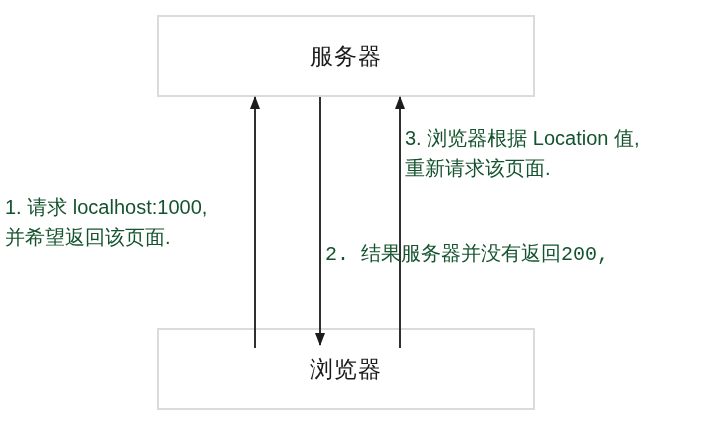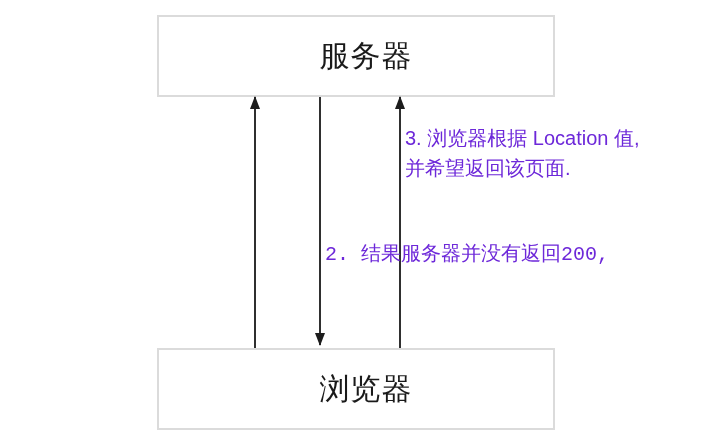--- a/index.html
+++ b/index.html
@@ -18,27 +18,26 @@
   .node-box {
     position: absolute;
     left: 157px;
     width: 374px;
     height: 78px;
     border: 2px solid #dbdbdb;
     background: #ffffff;
     display: flex;
     align-items: center;
     justify-content: center;
-    font-size: 30px;
+    font-size: 23px;
     color: #1a1a1a;
     letter-spacing: 1px;
-    padding-left: 20px;
   }
   .server-box { top: 15px; }
-  .browser-box { top: 348px; }
+  .browser-box { top: 328px; }
   .vline {
     position: absolute;
     width: 2px;
     background: #2f2f2f;
   }
   .arrowhead-up {
     position: absolute;
     width: 0;
     height: 0;
     border-left: 5px solid transparent;
@@ -50,21 +49,21 @@
     width: 0;
     height: 0;
     border-left: 5px solid transparent;
     border-right: 5px solid transparent;
     border-top: 13px solid #1c1c1c;
   }
   .annotation {
     position: absolute;
     font-size: 20px;
     line-height: 30px;
-    color: #6d28d9;
+    color: #14532d;
     white-space: nowrap;
   }
   .ann-line { display: block; }
   
   .ann-step1 { left: 5px;   top: 192px; }
   .ann-step3 { left: 405px; top: 123px; }
   .ann-step2 { left: 325px; top: 240px; font-family: Liberation Mono, monospace; }
   
   .line-request    { left: 254px; top: 97px;  height: 251px; }
   .line-response   { left: 319px; top: 97px;  height: 248px; }
@@ -88,23 +87,27 @@
 
   <div class="vline line-request"></div>
   <div class="arrowhead-up head-request"></div>
 
   <div class="vline line-response"></div>
   <div class="arrowhead-down head-response"></div>
 
   <div class="vline line-re-request"></div>
   <div class="arrowhead-up head-re-request"></div>
 
+  <div class="annotation ann-step1">
+    <span class="ann-line">1. 请求 localhost:1000,</span>
+    <span class="ann-line">并希望返回该页面.</span>
+  </div>
 
   <div class="annotation ann-step2">
     <span class="ann-line">2. 结果服务器并没有返回200,</span>
   </div>
 
   <div class="annotation ann-step3">
     <span class="ann-line">3. 浏览器根据 Location 值,</span>
-    <span class="ann-line">并希望返回该页面.</span>
+    <span class="ann-line">重新请求该页面.</span>
   </div>
 
 </div>
 
 </body></html>

